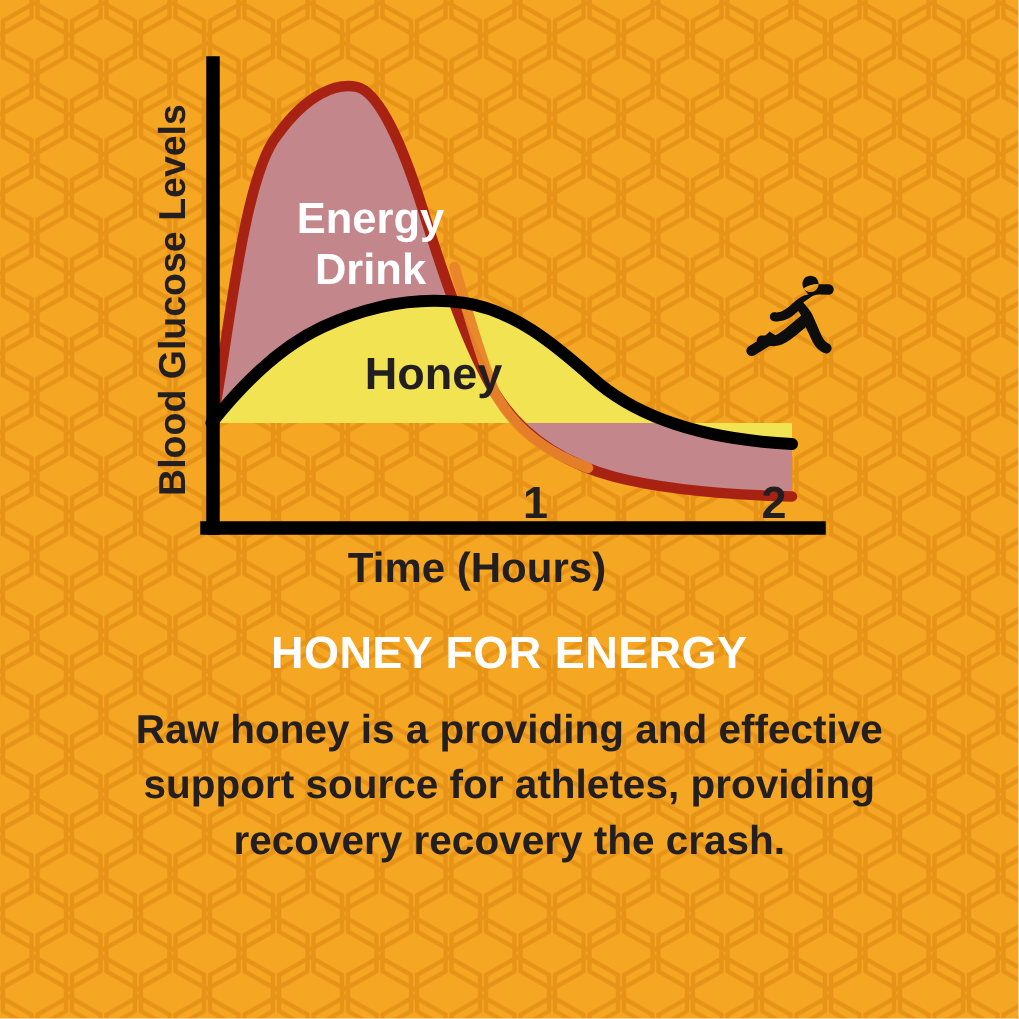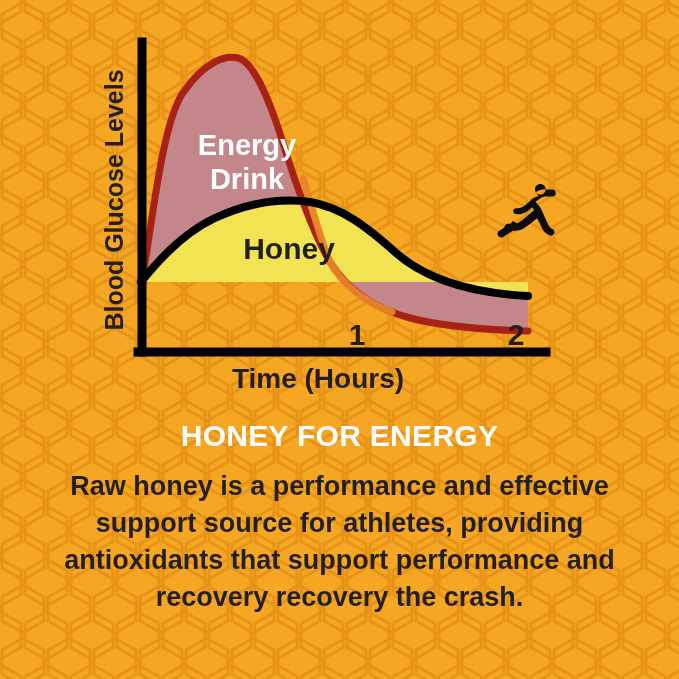--- a/index.html
+++ b/index.html
@@ -139,19 +139,18 @@
 
     <text x="289" y="259" font-size="30" font-weight="bold" fill="#231F20" text-anchor="middle">Honey</text>
 
     <text x="0" y="0" font-size="25" font-weight="bold" fill="#231F20" text-anchor="middle" transform="translate(123,200) rotate(-90)">Blood Glucose Levels</text>
     <text x="318" y="388" font-size="28" font-weight="bold" fill="#231F20" text-anchor="middle">Time (Hours)</text>
   </svg>
 
   <div class="text-block" id="headline">HONEY FOR ENERGY</div>
 
   <div class="text-block" id="body-copy">
-    <span class="line">Raw honey is a performance and effective</span>
+    <span class="line">Raw honey is a providing and effective</span>
     <span class="line">support source for athletes, providing</span>
-    <span class="line">antioxidants that support performance and</span>
     <span class="line">recovery recovery the crash.</span>
   </div>
 
 </div>
 
 </body></html>

